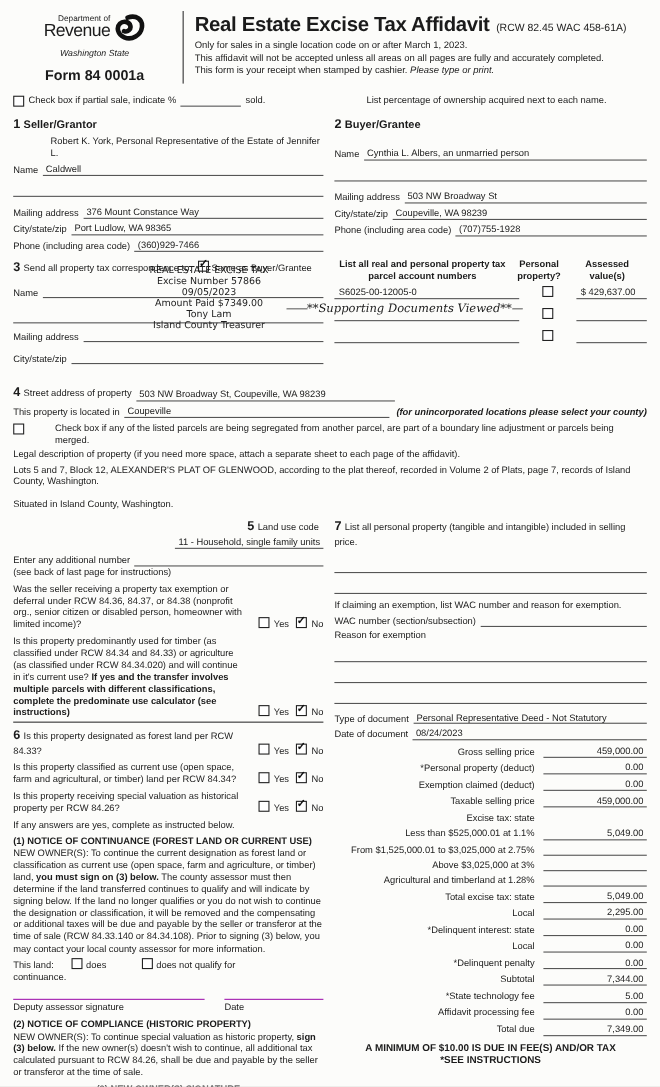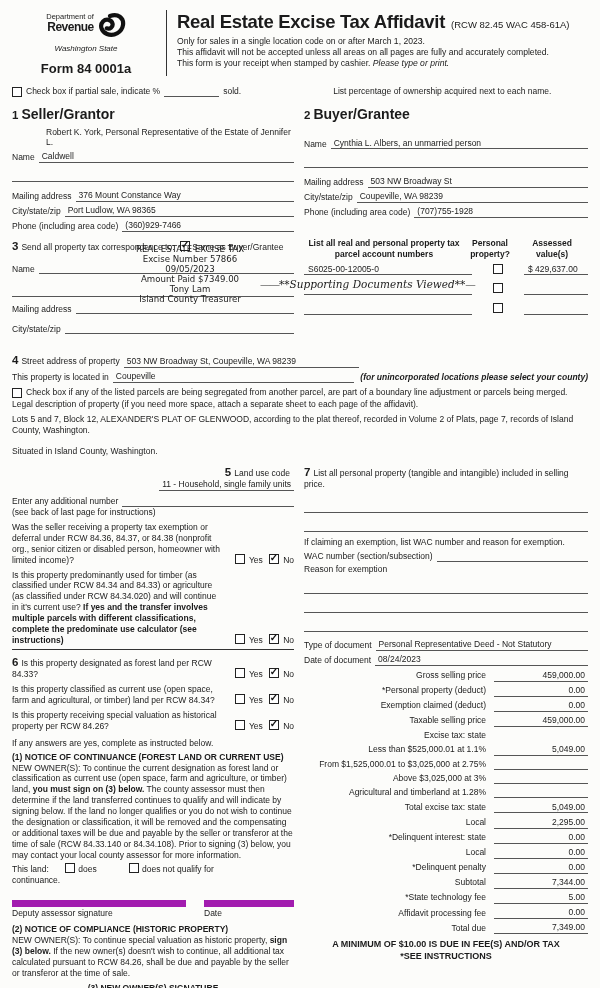--- a/index.html
+++ b/index.html
@@ -9,21 +9,21 @@
     font-family:"Liberation Sans", sans-serif; font-size:8.5px; line-height:1.28;
     padding:8px 12px 0 12px;
   }
   .b { font-weight:bold; } .i { font-style:italic; }
   
   .hdr { display:flex; }
   .logo-block { width:148px; text-align:center; padding-top:4px; }
   .logo-row { display:flex; align-items:flex-start; justify-content:center; }
   .logo-text { text-align:right; }
   .lt1 { font-size:7.5px; }
-  .lt2 { font-size:12px; font-weight:bold; letter-spacing:-0.5px; line-height:0.9; }
+  .lt2 { font-size:16px; font-weight:normal; letter-spacing:-0.5px; line-height:0.9; }
   .lt3 { font-size:8px; font-style:italic; margin-top:1px; }
   .form-no { font-size:13px; font-weight:bold; margin-top:7px; }
   .hdr-div { border-left:1.5px solid #333; margin:2px 10px 2px 6px; }
   .title-block { flex:1; padding-top:2px; }
   .title-line { display:flex; align-items:baseline; gap:6px; }
   .title { font-size:18.5px; font-weight:bold; letter-spacing:-0.3px; }
   .title-code { font-size:9.5px; }
   .hdr-sub { margin-top:2px; font-size:8.6px; }
   
   .cb { display:inline-block; width:8px; height:8px; border:1px solid #222; background:#fff;
@@ -36,21 +36,21 @@
   
   .partial-row { display:flex; margin-top:8px; align-items:flex-end; }
   .gap4 { width:4px; } 
   .ul-blank { display:inline-block; width:55px; border-bottom:1px solid #555; margin:0 4px; }
   
   .cols { display:flex; }
   .colL { width:292px; padding-right:10px; box-sizing:border-box; }
   .colR { flex:1; }
   .sec-head { margin-top:9px; }
   .secno { font-weight:bold; font-size:11.5px; margin-right:3px; }
-  .sec-title { font-weight:bold; font-size:14px; }
+  .sec-title { font-weight:bold; font-size:10px; }
   .name-overflow { margin-left:34px; margin-top:3px; }
   
   .s3wrap { position:relative; }
   .stamp { position:absolute; left:88px; top:12px; width:180px; text-align:center;
            font-family:"DejaVu Sans", sans-serif; font-size:8.6px; line-height:1.18; color:#1d1d1d; }
   .support-stamp { position:absolute; left:248px; top:46px; font-style:italic;
            font-family:"DejaVu Serif", serif; font-size:10.5px; white-space:nowrap; }
   .support-stamp .dash { letter-spacing:-1px; }
   
   .ptable { margin-top:6px; }
@@ -66,21 +66,21 @@
   .q-yn { white-space:nowrap; align-self:flex-end; }
   .q-yn .cb { margin:0 2px 0 6px; }
   
   .mrow { display:flex; justify-content:flex-end; align-items:center; margin-top:3.2px; }
   .mlabel { text-align:right; white-space:nowrap; }
   .mval { width:88px; border-bottom:1px solid #555; text-align:right; padding:0 3px; margin-left:8px; min-height:10px; }
   .mrow.noline .mval { border-bottom:none; }
   .minimum { text-align:center; font-weight:bold; font-size:9px; margin-top:5px; }
   
   .sig-pair { display:flex; gap:18px; margin-top:14px; }
-  .sig-cell { flex:1; border-top:7px solid #a21caf; padding-top:1px; }
+  .sig-cell { flex:1; border-top:1px solid #a21caf; padding-top:1px; }
 </style>
 </head>
 <body>
 
 <div class="page">
 
   <div class="hdr">
     <div class="logo-block">
       <div class="logo-row">
         <div class="logo-text">
@@ -226,21 +226,21 @@
     <div class="frow">
         <span class="flabel"><span class="secno">4</span><span>Street address of property</span></span>
         <span class="fval" style="max-width:300px;">503 NW Broadway St, Coupeville, WA 98239</span>
         <span style="flex:1;"></span>
       </div>
     <div class="frow">
         <span class="flabel">This property is located in</span>
         <span class="fval" style="max-width:248px;">Coupeville</span>
         <span class="b i" style="white-space:nowrap; margin-left:6px;">(for unincorporated locations please select your county)</span>
       </div>
-    <div style="margin-top:4px; display:flex;">
+    <div style="margin-top:4px; display:flex;gap:24px;">
       <span class="cb" style="margin-right:4px; margin-top:1px;"></span>
       <span>Check box if any of the listed parcels are being segregated from another parcel, are part of a boundary line adjustment or parcels being merged.</span>
     </div>
     <div style="margin-top:1px;">Legal description of property (if you need more space, attach a separate sheet to each page of the affidavit).</div>
     <div style="margin-top:4px;">Lots 5 and 7, Block 12, ALEXANDER'S PLAT OF GLENWOOD, according to the plat thereof, recorded in Volume 2 of Plats, page 7, records of Island County, Washington.</div>
     <div style="margin-top:10px;">Situated in Island County, Washington.</div>
   </div>
 
   <div class="cols" style="margin-top:8px;">
     <div class="colL">

